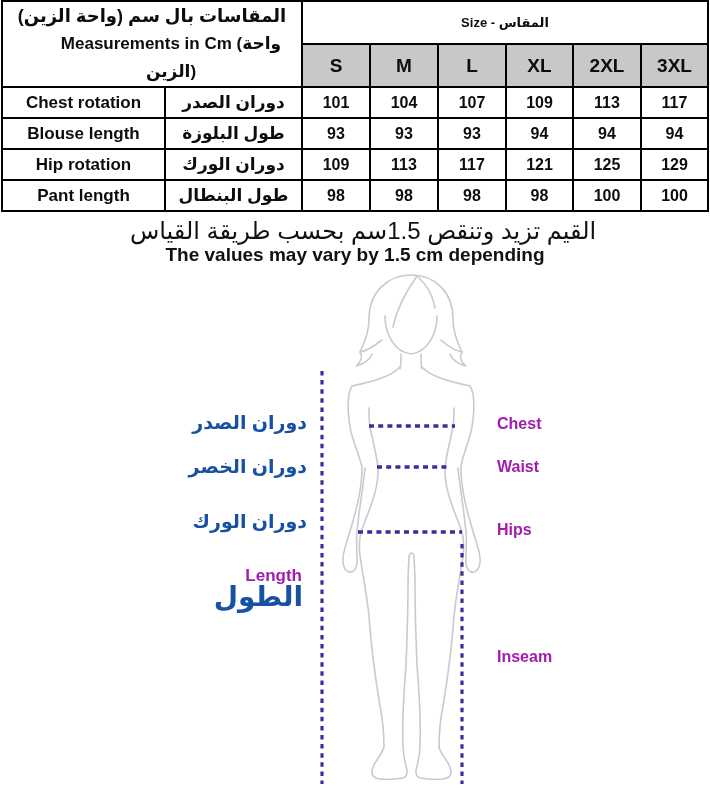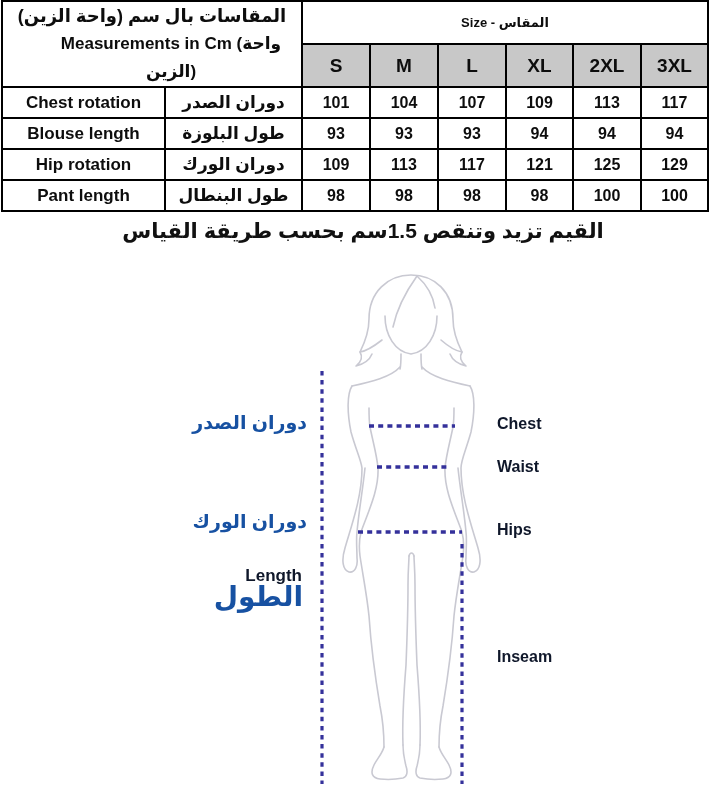--- a/index.html
+++ b/index.html
@@ -16,29 +16,29 @@
   tr.size-letters-row { height:30px; }
   td.size-title { font-size:13px;margin-left:34px; }
   th.size-cell { background:#c8c8c8; font-size:19px; }
   tbody.size-body tr { height:31px;border-radius:12px; }
   td.label-en { font-size:17px; }
   td.label-ar { font-size:17px; }
   td.val { font-size:16px; }
 
   
   .note { text-align:center; margin-top:5px; color:#111; }
-  .note-ar { font-size:21px; font-weight:bold; line-height:27px; direction:rtl;margin-left:16px; }
+  .note-ar { font-size:24px; font-weight:normal; line-height:27px; direction:rtl;margin-left:16px; }
   .note-en { font-size:19px; font-weight:bold; line-height:22px; }
 
   
   .diagram { position:relative; width:710px; height:523px; margin-top:4px; }
   .diagram svg { position:absolute; left:0; top:0; }
   .dlabel { position:absolute; font-weight:bold; white-space:nowrap; }
   .dlabel-ar { color:#1751a2; font-size:19px; direction:rtl; }
-  .dlabel-en { color:#0f172a; font-size:16px; }
+  .dlabel-en { color:#a21caf; font-size:16px; }
   .lbl-ar-chest  { right:403px; top:141px; }
   .lbl-ar-waist  { right:403px; top:185px; }
   .lbl-ar-hips   { right:403px; top:240px; }
   .lbl-en-length { right:408px; top:296px; font-size:17px; }
   .lbl-ar-length { right:407px; top:310px; font-size:28px; }
   .lbl-en-chest  { left:497px; top:145px; }
   .lbl-en-waist  { left:497px; top:188px; }
   .lbl-en-hips   { left:497px; top:251px; }
   .lbl-en-inseam { left:497px; top:378px; }
 </style>
@@ -115,21 +115,21 @@
           <td class="val">98</td>
           <td class="val">100</td>
           <td class="val">100</td>
         </tr>
       </tbody>
   </table>
 
   <div class="note">
     <div class="note-ar">القيم تزيد وتنقص 1.5سم بحسب طريقة القياس</div>
     <div class="note-en">
-      <br>
+      <span>The values may vary by 1.5 cm depending</span><br>
     </div>
   </div>
 
   <div class="diagram">
     <svg width="710" height="523" viewBox="0 0 710 523">
 
       <g fill="none" stroke="#c9c9d2" stroke-width="1.6" stroke-linecap="round" stroke-linejoin="round">
 
         <path d="M 382,70 C 373,77 367,81 360,82 C 365,72 369,62 369,49 C 369,22 388,5 411,5 C 435,5 453,22 453,49 C 453,62 457,72 462,82 C 455,81 449,77 441,70"></path>
         <path d="M 360,82 C 363,87 361,92 356,96 C 364,94 370,89 372,84"></path>
@@ -163,20 +163,21 @@
       <g stroke="#34319b" fill="none">
         <line x1="322" y1="101" x2="322" y2="514" stroke-width="3.2" stroke-dasharray="4.5 4.6"></line>
         <line x1="462" y1="274" x2="462" y2="514" stroke-width="3.2" stroke-dasharray="4.5 4.6"></line>
         <line x1="369" y1="156" x2="455" y2="156" stroke-width="3.4" stroke-dasharray="5 4.2"></line>
         <line x1="377" y1="197" x2="448" y2="197" stroke-width="3.4" stroke-dasharray="5 4.2"></line>
         <line x1="358" y1="262" x2="462" y2="262" stroke-width="3.4" stroke-dasharray="5 4.2"></line>
       </g>
     </svg>
 
     <div class="dlabel dlabel-ar lbl-ar-chest">دوران الصدر</div>
+    <div class="dlabel dlabel-ar lbl-ar-waist">دوران الخصر</div>
     <div class="dlabel dlabel-ar lbl-ar-hips">دوران الورك</div>
     <div class="dlabel dlabel-en lbl-en-length">Length</div>
     <div class="dlabel dlabel-ar lbl-ar-length">الطول</div>
     <div class="dlabel dlabel-en lbl-en-chest">Chest</div>
     <div class="dlabel dlabel-en lbl-en-waist">Waist</div>
     <div class="dlabel dlabel-en lbl-en-hips">Hips</div>
     <div class="dlabel dlabel-en lbl-en-inseam">Inseam</div>
   </div>
 
 </div>

